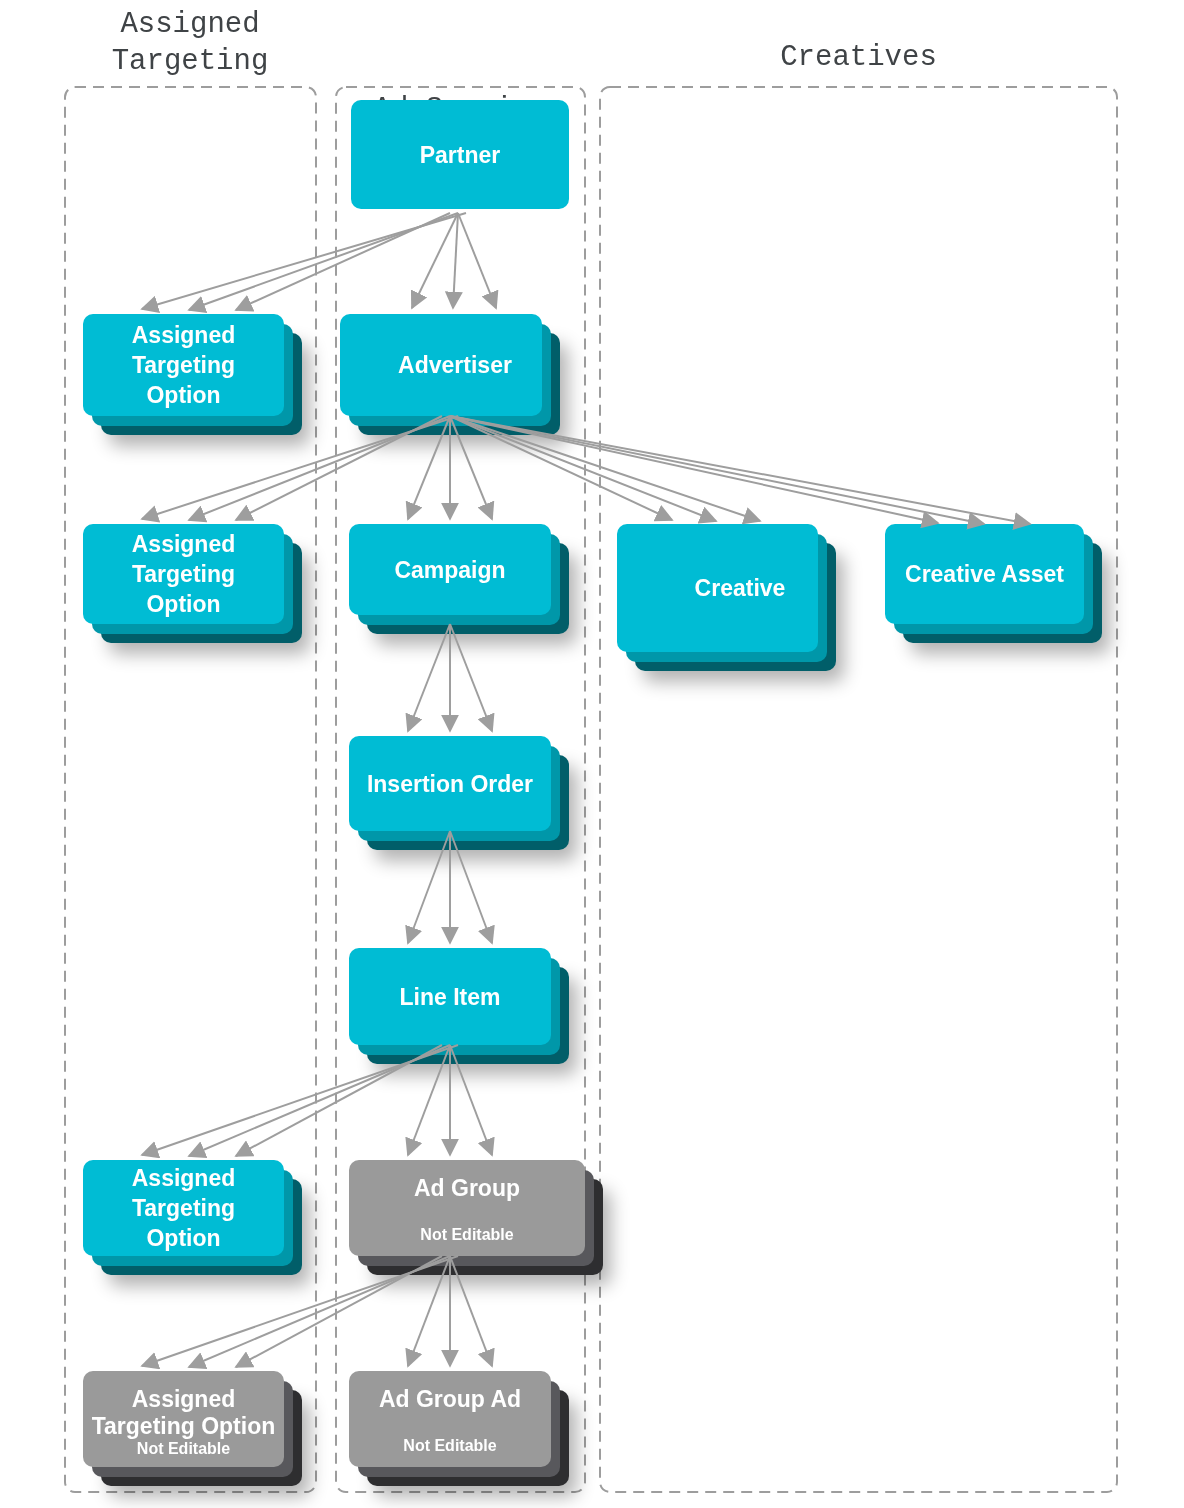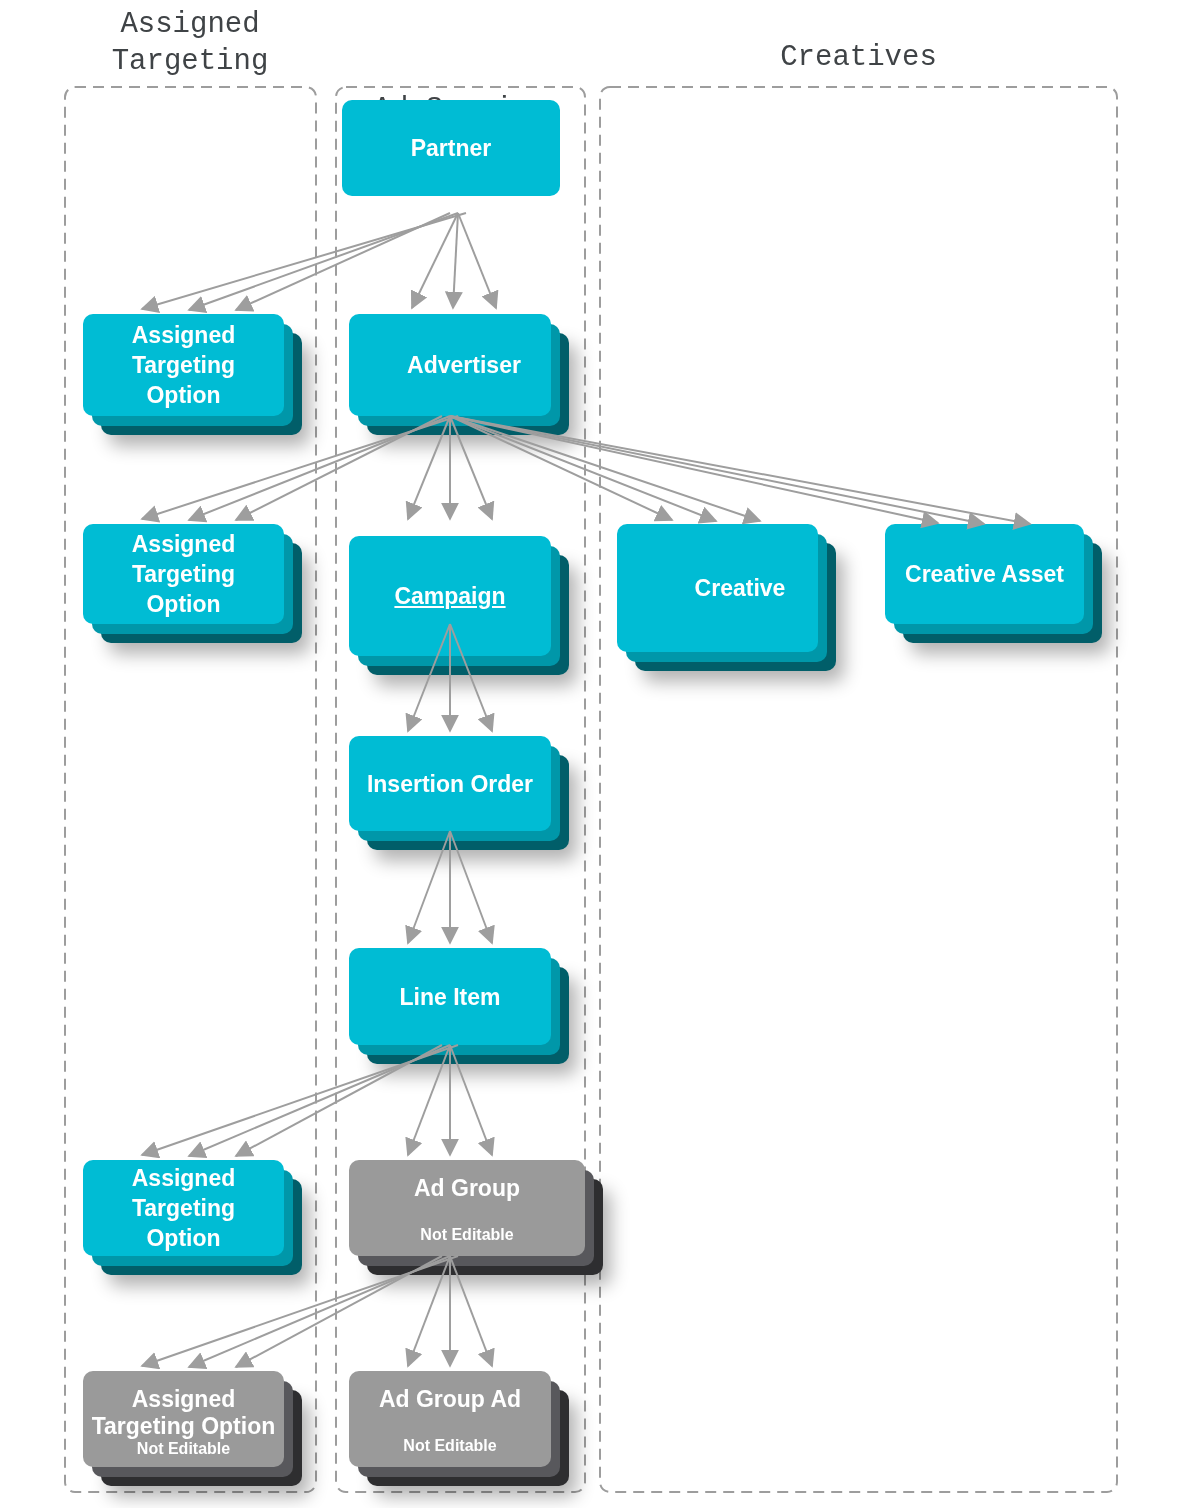--- a/index.html
+++ b/index.html
@@ -36,45 +36,45 @@
   <svg class="layer" width="1184" height="1508">
     <rect class="col-rect" x="65" y="87" width="251" height="1405" rx="10"></rect>
     <rect class="col-rect" x="336" y="87" width="249" height="1405" rx="10"></rect>
     <rect class="col-rect" x="600" y="87" width="517" height="1405" rx="10"></rect>
   </svg>
 
   <div class="col-header" style="left:90px;top:6px;width:200px;">Assigned Targeting</div>
   <div class="col-header" style="left:336px;top:51px;width:249px;margin-top:40px;">Ad Serving</div>
   <div class="col-header" style="left:600px;top:39px;width:517px;">Creatives</div>
 
-  <div class="node flat-cyan" style="left:342px;top:100px;width:218px;height:96px;justify-content:center;">
+  <div class="node flat-cyan" style="left:351px;top:100px;width:218px;height:109px;justify-content:center;">
     <div class="node-title">Partner</div>
   </div>
 
   <div class="node stack-cyan" style="left:83px;top:314px;width:201px;height:102px;">
     <div class="node-title">
       <span class="tline">Assigned</span>
       <span class="tline">Targeting</span>
       <span class="tline">Option</span>
     </div>
   </div>
 
-  <div class="node stack-cyan" style="left:349px;top:314px;width:202px;height:102px;padding-left:28px;">
+  <div class="node stack-cyan" style="left:340px;top:314px;width:202px;height:102px;padding-left:28px;">
     <div class="node-title">Advertiser</div>
   </div>
 
   <div class="node stack-cyan" style="left:83px;top:524px;width:201px;height:100px;">
     <div class="node-title">
       <span class="tline">Assigned</span>
       <span class="tline">Targeting</span>
       <span class="tline">Option</span>
     </div>
   </div>
 
-  <div class="node stack-cyan" style="left:349px;top:536px;width:202px;height:120px;text-decoration:underline;">
+  <div class="node stack-cyan" style="left:349px;top:524px;width:202px;height:91px;">
     <div class="node-title">Campaign</div>
   </div>
 
   <div class="node stack-cyan" style="left:617px;top:524px;width:201px;height:128px;padding-left:45px;">
     <div class="node-title">Creative</div>
   </div>
 
   <div class="node stack-cyan" style="left:885px;top:524px;width:199px;height:100px;">
     <div class="node-title">Creative Asset</div>
   </div>

